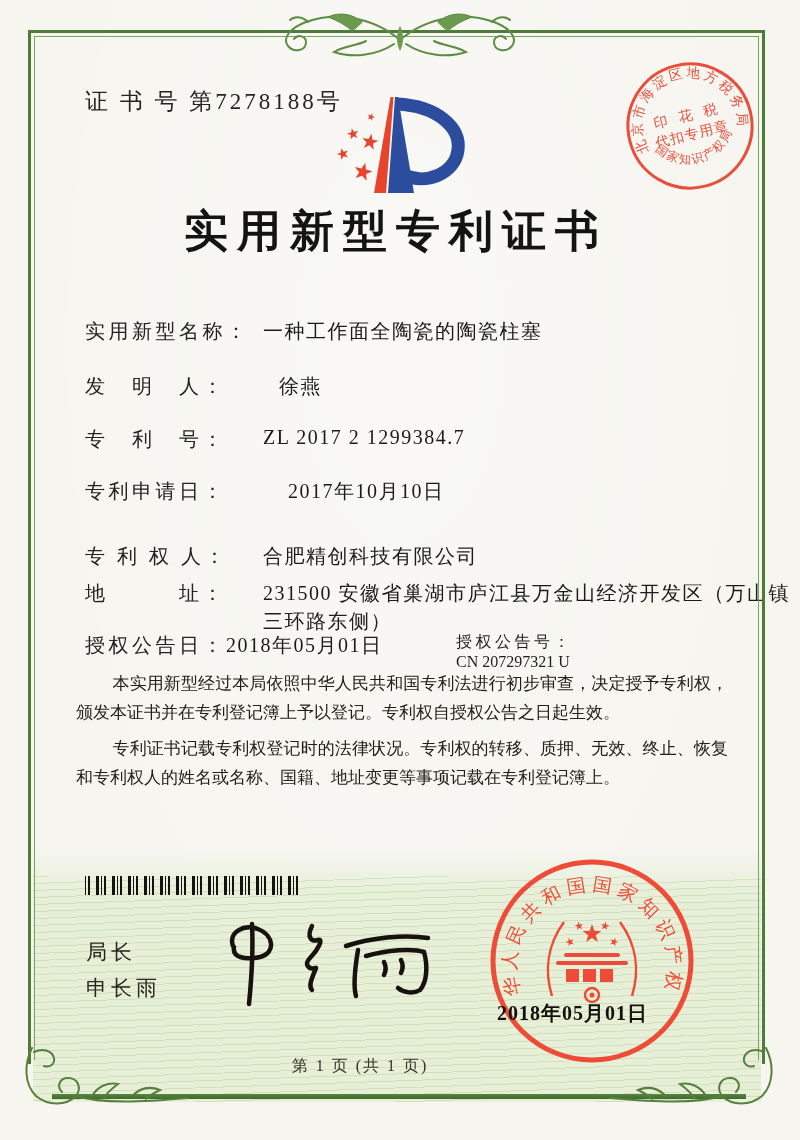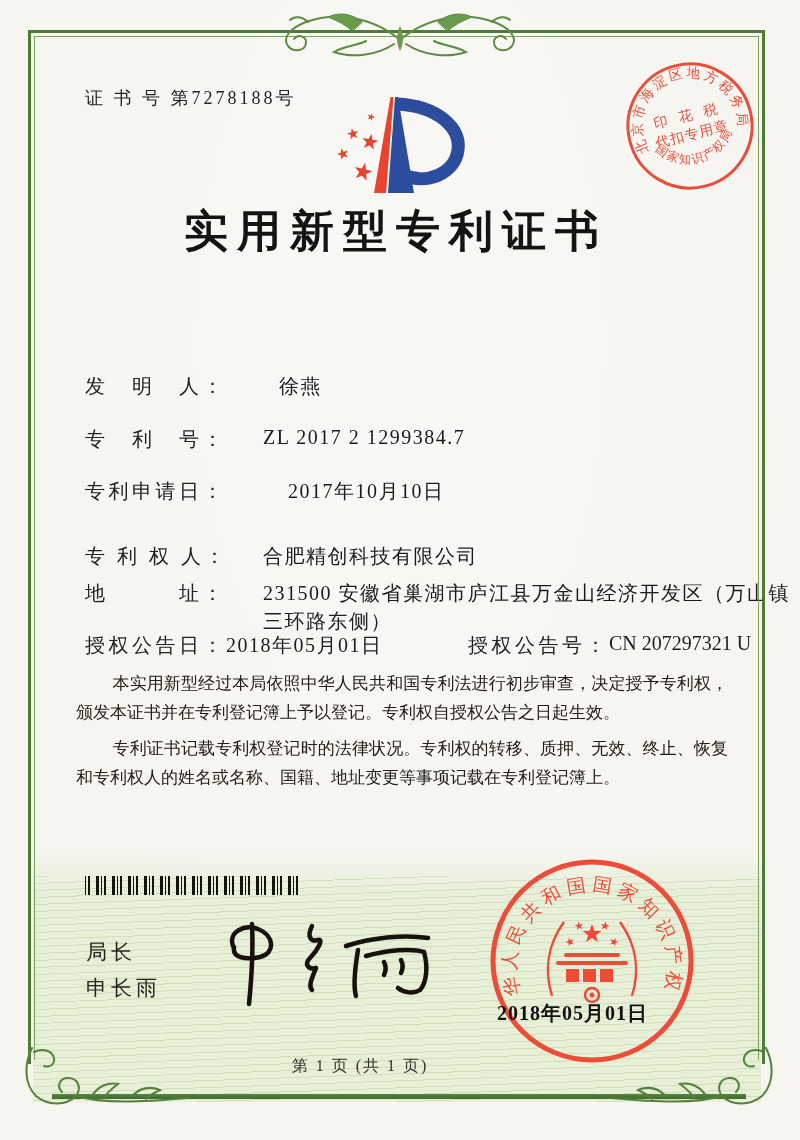--- a/index.html
+++ b/index.html
@@ -16,31 +16,31 @@
   .fl{position:absolute;background:#4e7b38;z-index:5;}
   .fl.thin{background:#7ba25e;}
   .frame-bottom{position:absolute;left:52px;top:1094px;width:694px;height:5px;
     background:linear-gradient(180deg,#568442,#3f6a2d);z-index:6;}
   
   .bottom-tint{position:absolute;left:33px;top:850px;width:728px;height:252px;z-index:1;
     background:linear-gradient(180deg, rgba(229,238,213,0) 0px, rgba(229,238,213,.85) 40px, #e7efd7 130px);}
   .bottom-tint .waves{position:absolute;left:0;top:26px;right:0;bottom:0;
     background:repeating-linear-gradient(178deg, rgba(146,178,112,.25) 0 1px, rgba(0,0,0,0) 1px 7px);}
   
-  .cert-no{position:absolute;left:85px;top:86px;font-size:18px;letter-spacing:3px;color:#242424;z-index:2;}
+  .cert-no{position:absolute;left:85px;top:86px;font-size:23px;letter-spacing:3px;color:#242424;z-index:2;}
   .logo{position:absolute;left:330px;top:92px;z-index:2;}
   .tax-stamp{position:absolute;left:608px;top:44px;transform:rotate(-14deg);opacity:.92;z-index:3;}
   .title{position:absolute;left:30px;top:202px;width:732px;text-align:center;
     font-size:44px;font-weight:700;letter-spacing:9px;color:#141414;z-index:2;}
   
   .row{position:absolute;left:85px;display:flex;font-size:20px;z-index:2;}
   .row .lbl{flex:0 0 178px;letter-spacing:3.5px;color:#222;}
   .row .val{letter-spacing:1.5px;color:#1b1b1b;}
   .addr2{position:absolute;left:263px;font-size:20px;letter-spacing:1.5px;z-index:2;}
-  .grant-right{position:absolute;left:468px;display:flex;font-size:20px;z-index:2;}
+  .grant-right{position:absolute;left:456px;display:flex;font-size:16px;z-index:2;flex-direction:column;}
   .grant-right .lbl{letter-spacing:3.5px;}
   
   .body-text{position:absolute;left:68px;top:662px;width:668px;z-index:2;
     font-size:17px;line-height:28.5px;text-align:justify;color:#242018;}
   .body-text p{margin:8px;text-indent:2.15em;}
   
   .barcode{position:absolute;left:85px;top:876px;width:215px;height:19px;z-index:2;
     background:repeating-linear-gradient(90deg,#15130f 0 1.5px,transparent 1.5px 3px,
       #15130f 3px 5.5px,transparent 5.5px 7.5px,#15130f 7.5px 8.5px,transparent 8.5px 11px,
       #15130f 11px 14px,transparent 14px 16px);}
@@ -138,20 +138,24 @@
     </text>
     <text font-size="12" letter-spacing="1.5" fill="#e7402b">
       <textPath href="#taxBottom" startOffset="50%" text-anchor="middle">国家知识产权局</textPath>
     </text>
     <text x="82" y="76" font-size="14" letter-spacing="4" text-anchor="middle" fill="#e7402b">印 花 税</text>
     <text x="82" y="95" font-size="14" letter-spacing="1" text-anchor="middle" fill="#e7402b">代扣专用章</text>
   </svg>
 
   <div class="title">实用新型专利证书</div>
 
+  <div class="row" style="top:318px;">
+    <span class="lbl">实用新型名称：</span>
+    <span class="val">一种工作面全陶瓷的陶瓷柱塞</span>
+  </div>
   <div class="row" style="top:373px;gap:16px;">
     <span class="lbl">发　明　人：</span>
     <span class="val">徐燕</span>
   </div>
   <div class="row" style="top:426px;">
     <span class="lbl">专　利　号：</span>
     <span class="val">ZL 2017 2 1299384.7</span>
   </div>
   <div class="row" style="top:478px;gap:25px;">
     <span class="lbl">专利申请日：</span>

